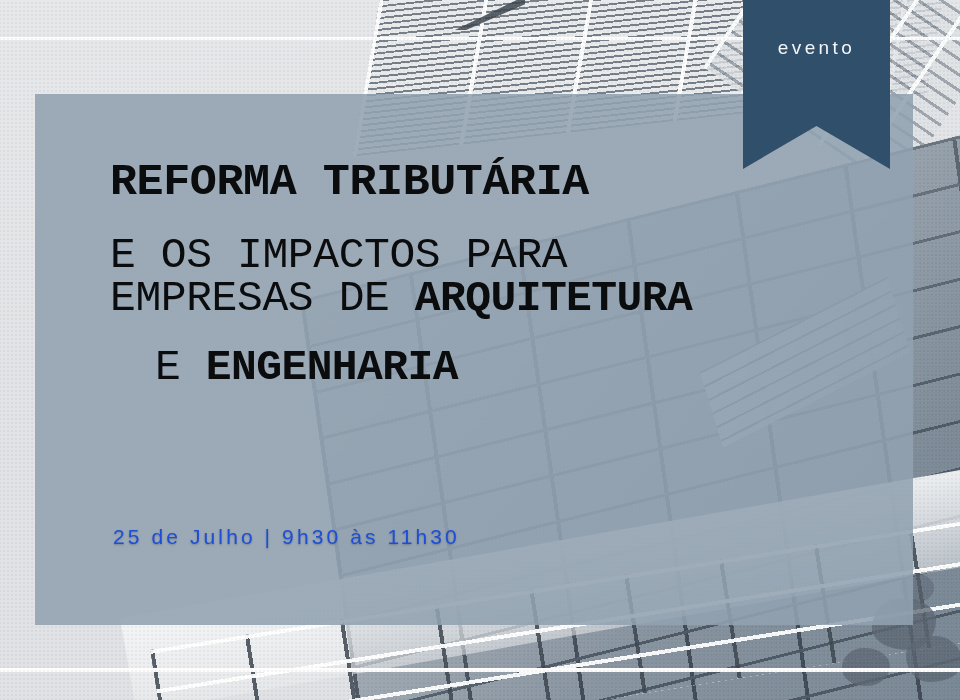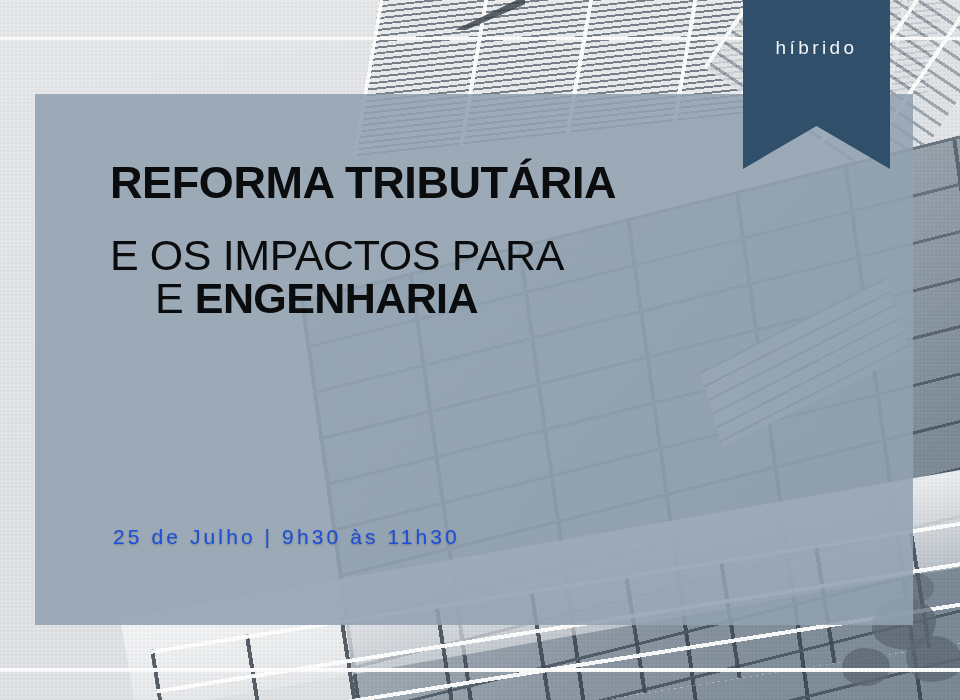--- a/index.html
+++ b/index.html
@@ -215,21 +215,21 @@
   }
 
   
   .copy {
     position:absolute;
     left:110px; top:160px;
     width:800px;
   }
   .headline {
     color:#0b0c0d;
-    font-family:Liberation Sans, sans-serif;
+    font-family:Liberation Mono, monospace;
     letter-spacing:-.4px;
     line-height:1.0;
   }
   .hl-line { display:block; white-space:nowrap; }
   .hl-1 { font-size:45px; font-weight:bold; margin-bottom:29px; }
   .hl-2 { font-size:43px; font-weight:normal; }
   .hl-3 { font-size:43px; font-weight:normal; margin-bottom:26px; }
   .hl-4 { font-size:43px; font-weight:normal;margin-left:45px; }
   .hl-3 b, .hl-4 b { font-weight:bold; letter-spacing:-.6px; }
 
@@ -300,26 +300,27 @@
   </div>
 
   <div class="panel"></div>
 
   <div class="copy">
     <div class="headline">
       <span class="hl-line hl-1">REFORMA TRIBUTÁRIA</span>
 
       <span class="hl-line hl-2">E OS IMPACTOS PARA</span>
 
+      <span class="hl-line hl-3"><span>EMPRESAS DE </span><b>ARQUITETURA</b></span>
 
       <span class="hl-line hl-4"><span>E </span><b>ENGENHARIA</b></span>
     </div>
   </div>
 
   <div class="datetime">25 de Julho | 9h30 às 11h30</div>
 
   <div class="ribbon">
     <div class="ribbon-text">
-      <span>híbrido</span>
+      <span>evento</span>
     </div>
   </div>
 
 </div>
 
 </body></html>

